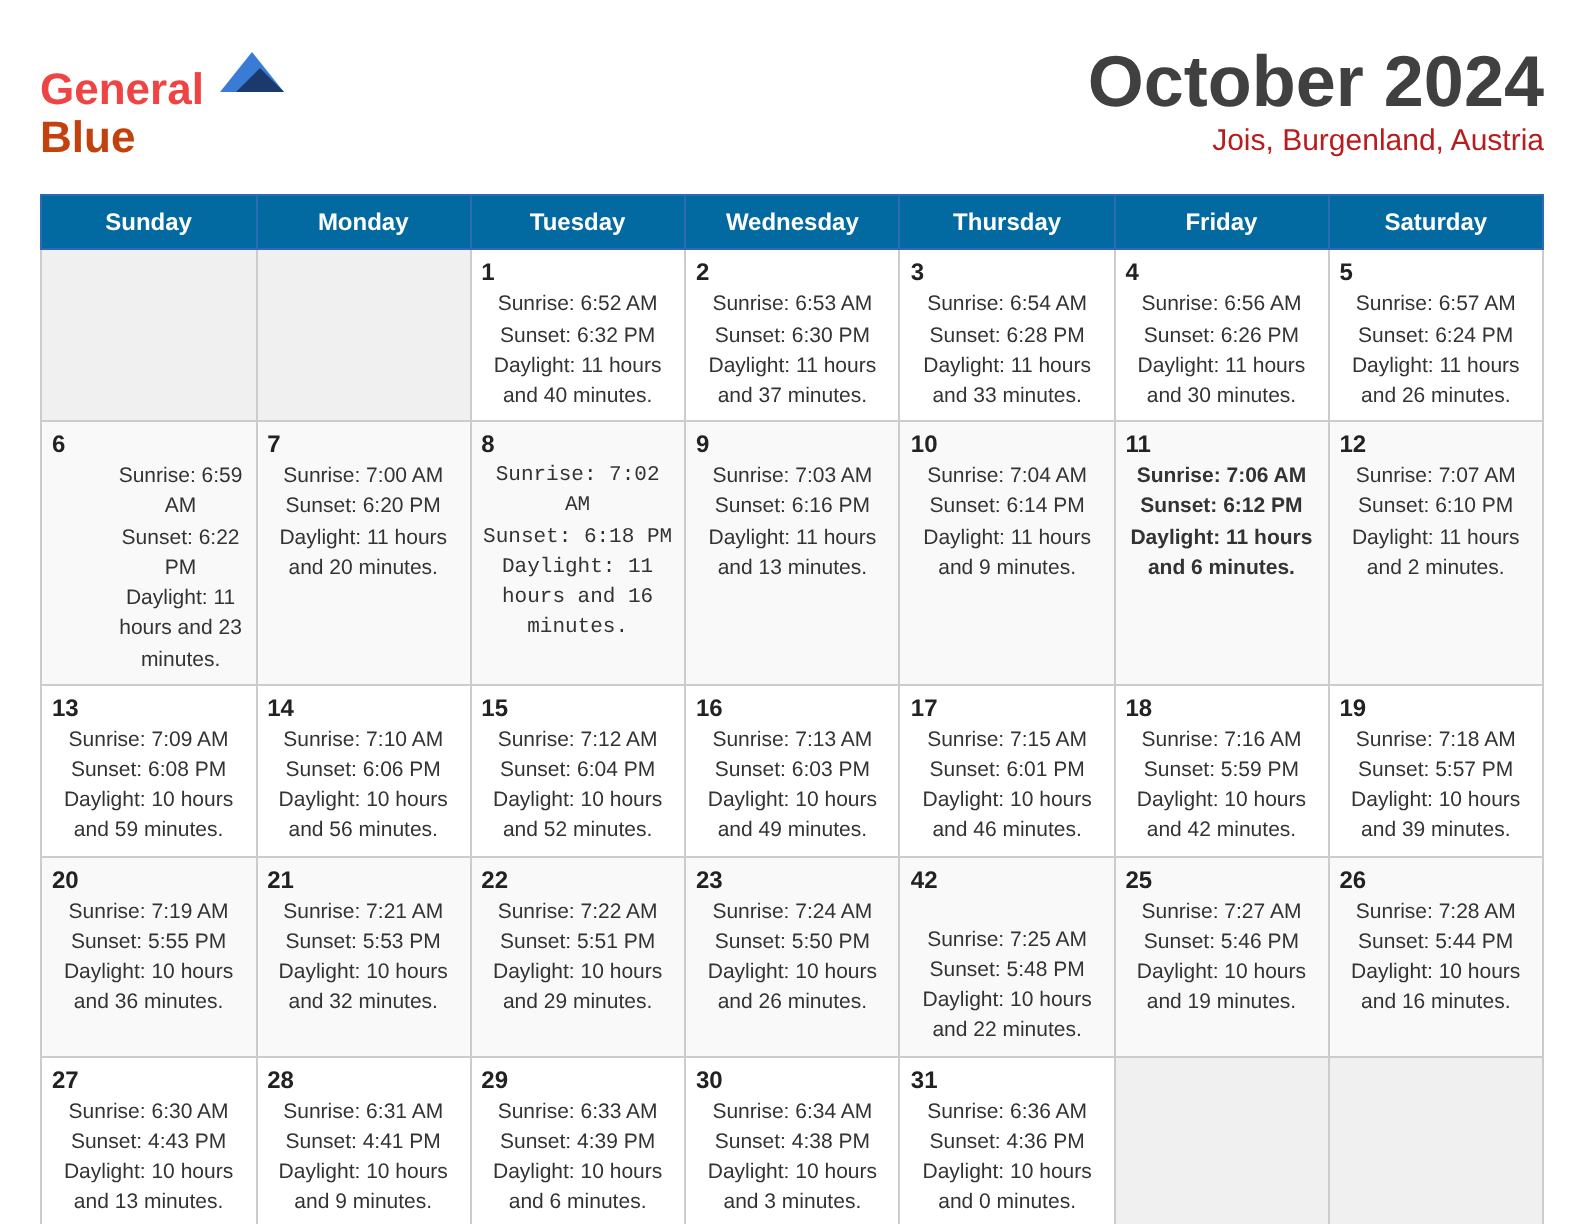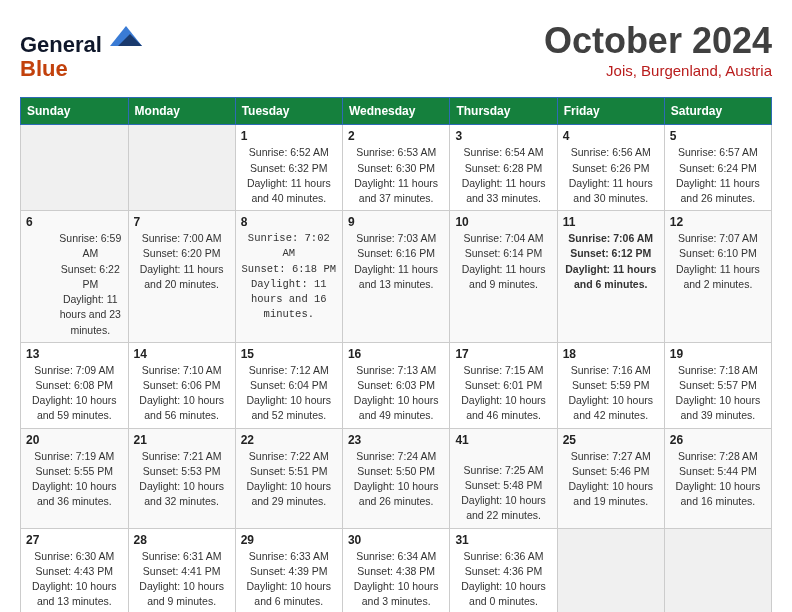--- a/index.html
+++ b/index.html
@@ -20,21 +20,21 @@
       display: flex;
       align-items: center;
     }
     .logo-text {
       font-size: 22px;
       font-weight: bold;
       color: #1a1a2e;
       line-height: 1.1;
     }
     .logo-text span {
-      color: #0f172a;
+      color: #ef4444;
     }
     .logo-icon {
       width: 32px;
       height: 32px;
       margin-left: 2px;
     }
     .title-block {
       text-align: right;
     }
     .month-title {
@@ -45,23 +45,23 @@
     .subtitle {
       font-size: 15px;
       color: #b91c1c;
     }
     table {
       width: 100%;
       border-collapse: collapse;
       font-size: 11px;
     }
     thead th {
-      background-color: #15803d;
+      background-color: #0369a1;
       color: #fff;
-      text-align: left;
+      text-align: center;
       padding: 6px 6px;
       font-size: 12px;
       font-weight: bold;
       border: 1px solid #2d6ab5;
     }
     tbody td {
       border: 1px solid #ccc;
       vertical-align: top;
       padding: 4px 5px;
       width: 108px;
@@ -268,21 +268,21 @@
 Sunset: 5:51 PM
 Daylight: 10 hours and 29 minutes.</div>
         </td>
         <td>
           <div class="day-num">23</div>
           <div class="day-info" style="white-space: pre-line;">Sunrise: 7:24 AM
 Sunset: 5:50 PM
 Daylight: 10 hours and 26 minutes.</div>
         </td>
         <td>
-          <div class="day-num">41</div>
+          <div class="day-num">42</div>
           <div class="day-info" style="white-space: pre-line; margin-top: 16px;">Sunrise: 7:25 AM
 Sunset: 5:48 PM
 Daylight: 10 hours and 22 minutes.</div>
         </td>
         <td>
           <div class="day-num">25</div>
           <div class="day-info" style="white-space: pre-line;">Sunrise: 7:27 AM
 Sunset: 5:46 PM
 Daylight: 10 hours and 19 minutes.</div>
         </td>

